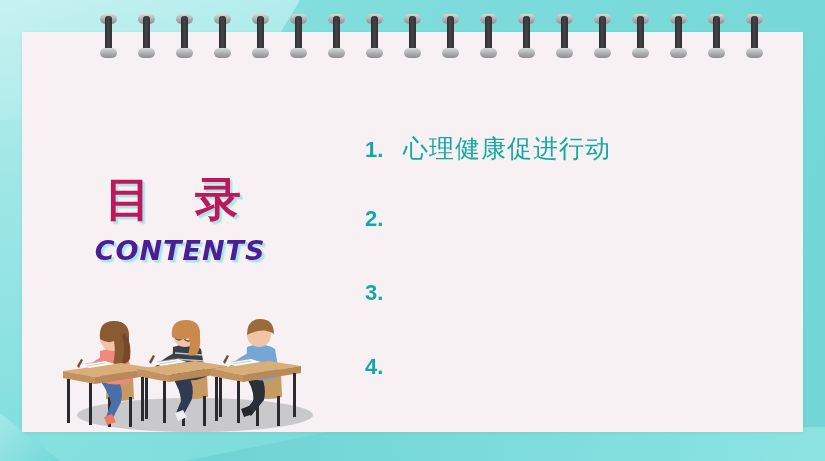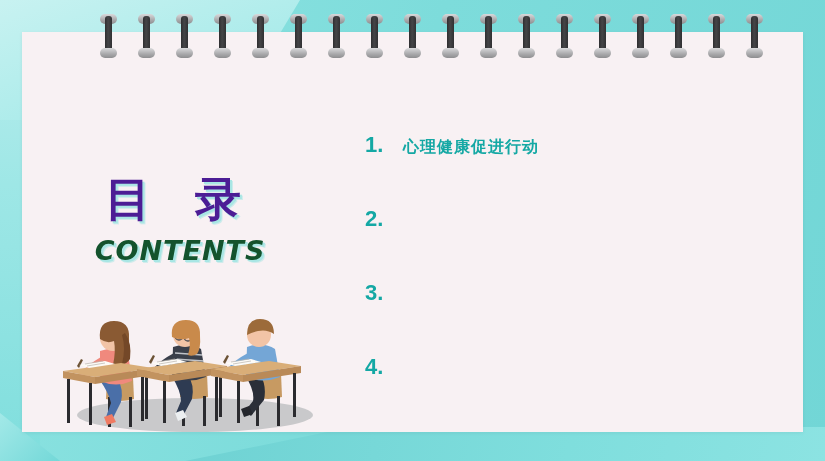--- a/index.html
+++ b/index.html
@@ -112,32 +112,32 @@
   .left-block {
     position: absolute;
     left: 40px;
     top: 175px;
     width: 280px;
     text-align: center;
   }
   .title-cn {
     font-size: 46px;
     font-weight: 700;
-    color: #4c1d95;
+    color: #be185d;
     letter-spacing: 14px;
     line-height: 1.05;
     text-shadow: 2px 2px 0 #a8e6e4, 3px 3px 0 rgba(168,230,228,.55);
     font-family: "DejaVu Sans", "Liberation Sans", sans-serif;
   }
   .title-en {
     margin-top: 12px;
     font-size: 27px;
     font-weight: 700;
     font-style: italic;
-    color: #14532d;
+    color: #4c1d95;
     letter-spacing: 1px;
     text-shadow: 2px 2px 0 #a8e6e4, 3px 3px 0 rgba(168,230,228,.5);
     font-family: "DejaVu Sans", "Liberation Sans", sans-serif;
   }
 
   
   .illustration {
     position: absolute;
     left: 55px;
     top: 293px;
@@ -159,22 +159,22 @@
     color: #14a8a4;
   }
   .toc-num {
     font-size: 22px;
     font-weight: 700;
     width: 38px;
     flex: 0 0 38px;
     font-family: "Liberation Sans", sans-serif;
   }
   .toc-text {
-    font-size: 16px;
-    font-weight: 700;
+    font-size: 25px;
+    font-weight: 400;
     letter-spacing: 1px;
     font-family: "DejaVu Sans", "Liberation Sans", sans-serif;
   }
 </style>
 </head>
 <body>
 
 <div class="slide">
 
   <div class="bg-teal-base"></div>

